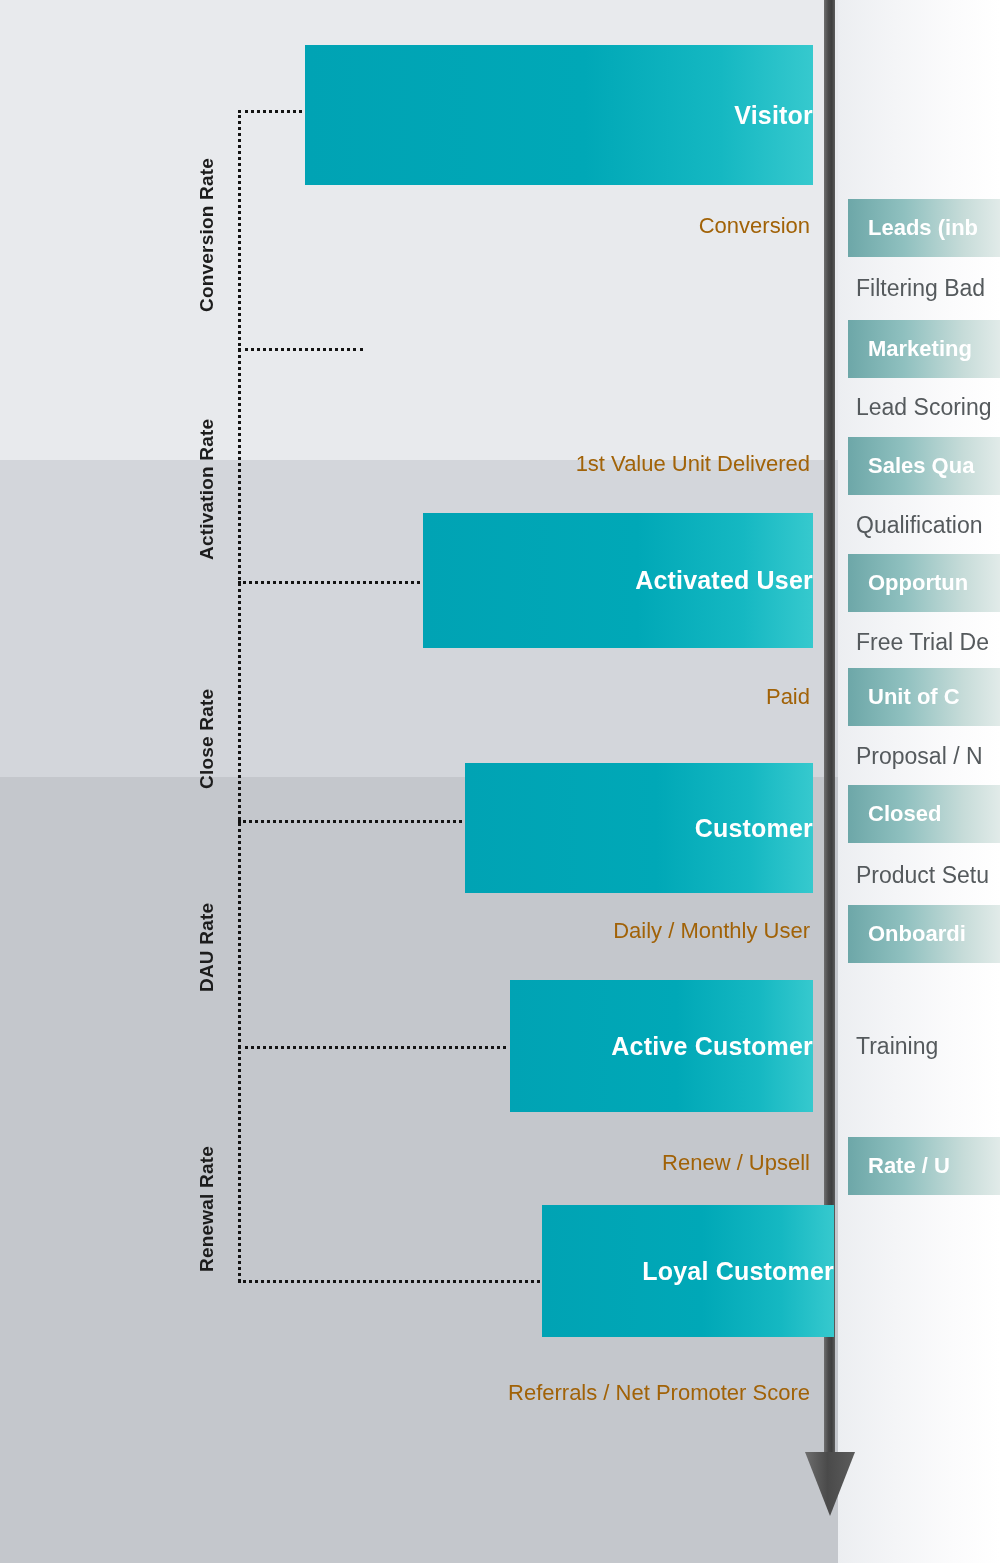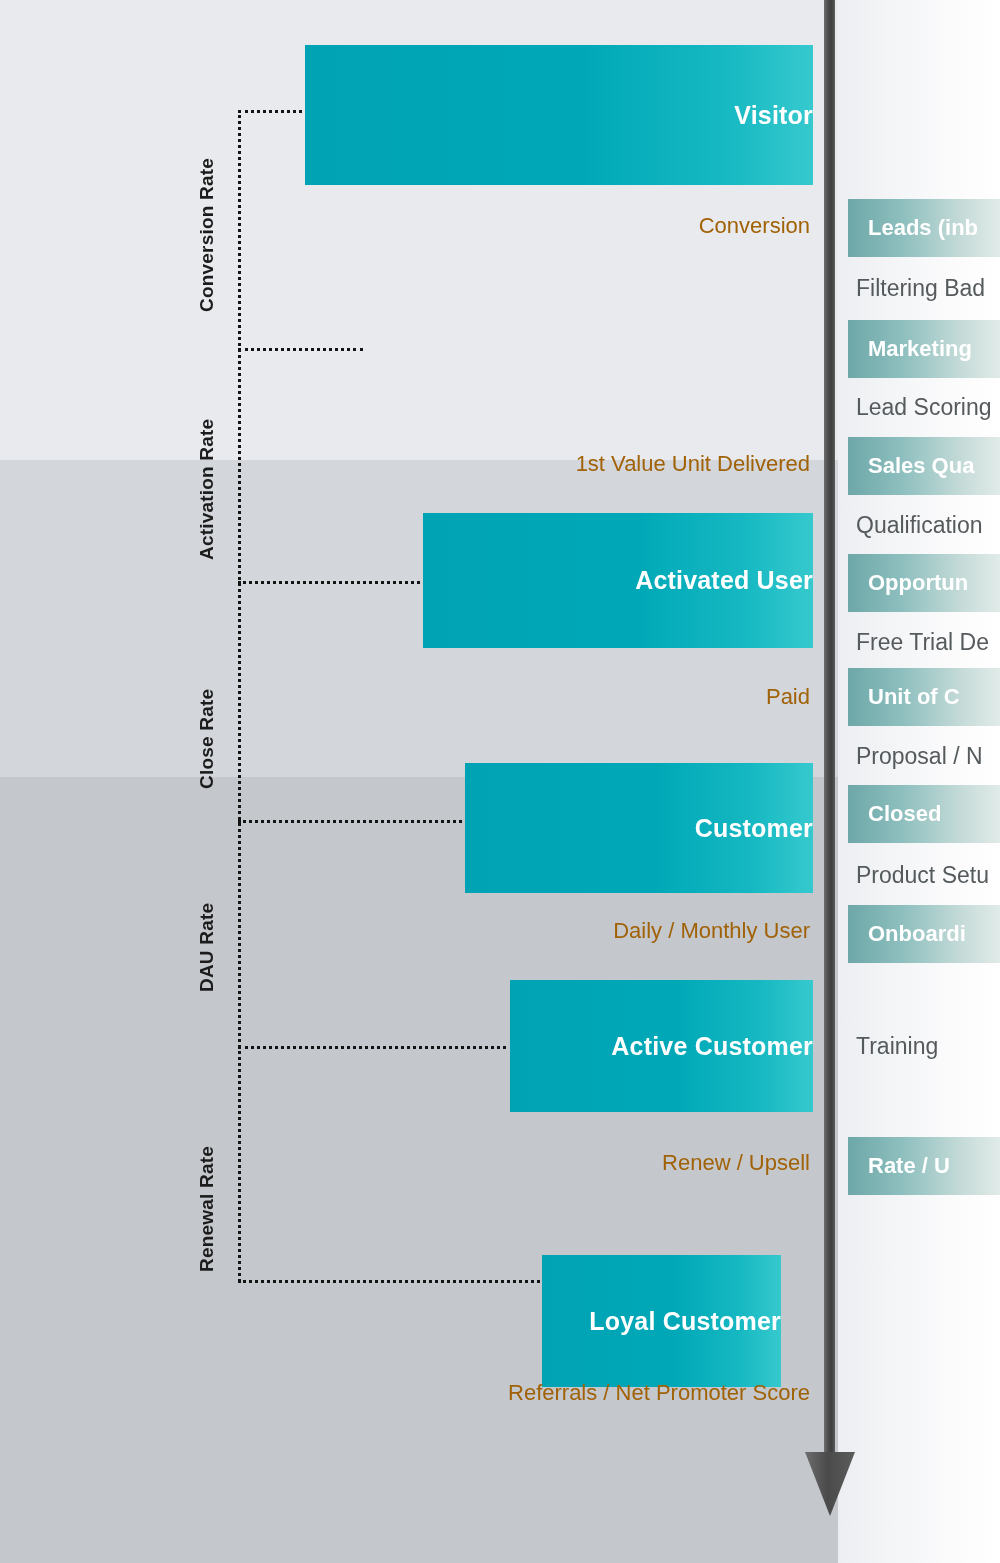--- a/index.html
+++ b/index.html
@@ -208,21 +208,21 @@
   </div>
 
   <div class="bar" style="left:465px; top:747px; width:348px; height:130px;margin-top:16px;">
     <span class="bar-label">Customer</span>
   </div>
 
   <div class="bar" style="left:510px; top:980px; width:303px; height:132px;">
     <span class="bar-label">Active Customer</span>
   </div>
 
-  <div class="bar" style="left:542px; top:1255px; width:239px; height:132px;">
+  <div class="bar" style="left:542px; top:1205px; width:292px; height:132px;">
     <span class="bar-label">Loyal Customer</span>
   </div>
 
   <div class="transition" style="top:213px;">Conversion</div>
   <div class="transition" style="top:451px;">1st Value Unit Delivered</div>
   <div class="transition" style="top:684px;">Paid</div>
   <div class="transition" style="top:918px;">Daily / Monthly User</div>
   <div class="transition" style="top:1150px;">Renew / Upsell</div>
   <div class="transition bold" style="top:1380px;">Referrals / Net Promoter Score</div>
 

